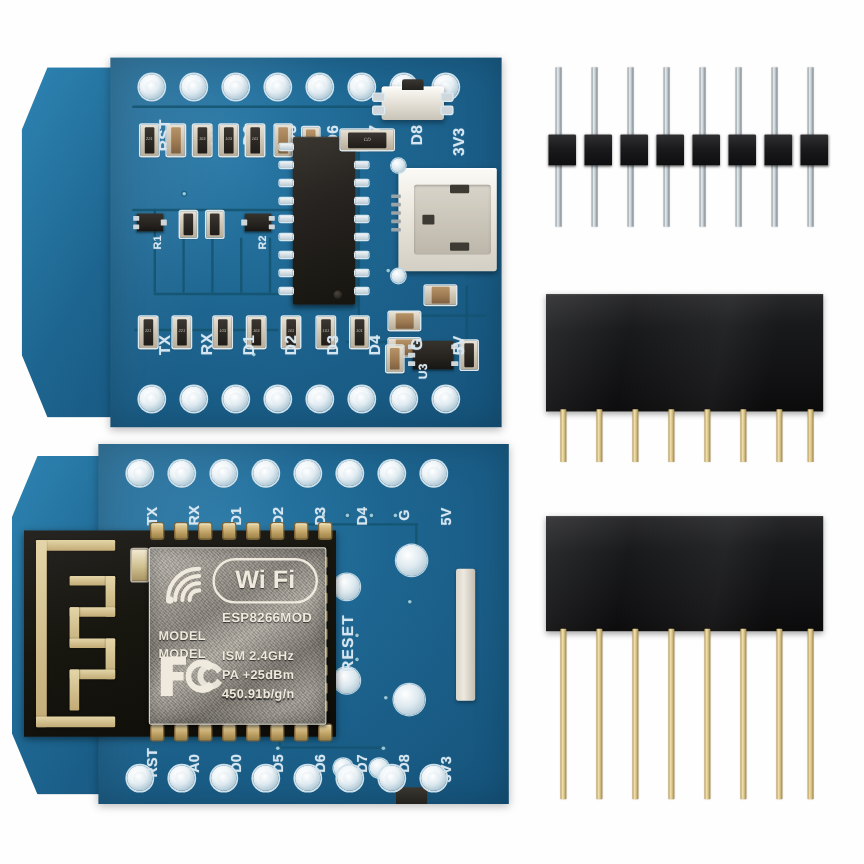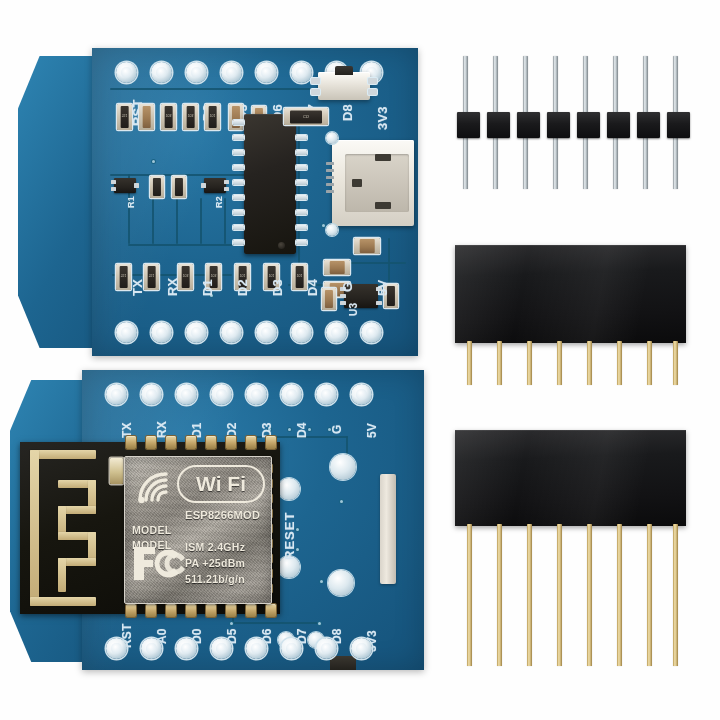--- a/index.html
+++ b/index.html
@@ -613,21 +613,21 @@
           <svg viewBox="0 0 56 40" style="width:100%;height:100%;">
             <path d="M3 4 H24 V11 H13 V17 H22 V24 H13 V37 H3 Z" fill="#efeadd"></path>
             <path d="M48 11 A14 14 0 1 0 48 30 L43 25 A8 8 0 1 1 43 16 Z" fill="#efeadd"></path>
             <path d="M54 15 A11 11 0 1 0 54 26 L50 22.5 A6 6 0 1 1 50 18.5 Z" fill="#efeadd" opacity=".92"></path>
           </svg>
         </div>
 
         <span class="sh-txt" style="left:60px;top:52px;font-size:11px;">ESP8266MOD</span>
         <span class="sh-txt" style="left:60px;top:84px;font-size:10.5px;">ISM 2.4GHz</span>
         <span class="sh-txt" style="left:60px;top:100px;font-size:10.5px;">PA  +25dBm</span>
-        <span class="sh-txt" style="left:60px;top:116px;font-size:10.5px;">511.21b/g/n</span>
+        <span class="sh-txt" style="left:60px;top:116px;font-size:10.5px;">450.91b/g/n</span>
       </div>
     </div>
 
     <span class="lbl rot-90" style="left:272px;top:190px;font-size:13px;letter-spacing:1px;">RESET</span>
 
     <div class="abs" style="left:72px;top:0;">
       <span class="lbl rot-90" style="left:38px;top:278px;font-size:12px;">RST</span>
       <span class="lbl rot-90" style="left:73px;top:274px;font-size:12px;">A0</span>
       <span class="lbl rot-90" style="left:108px;top:274px;font-size:12px;">D0</span>
       <span class="lbl rot-90" style="left:143px;top:274px;font-size:12px;">D5</span>

